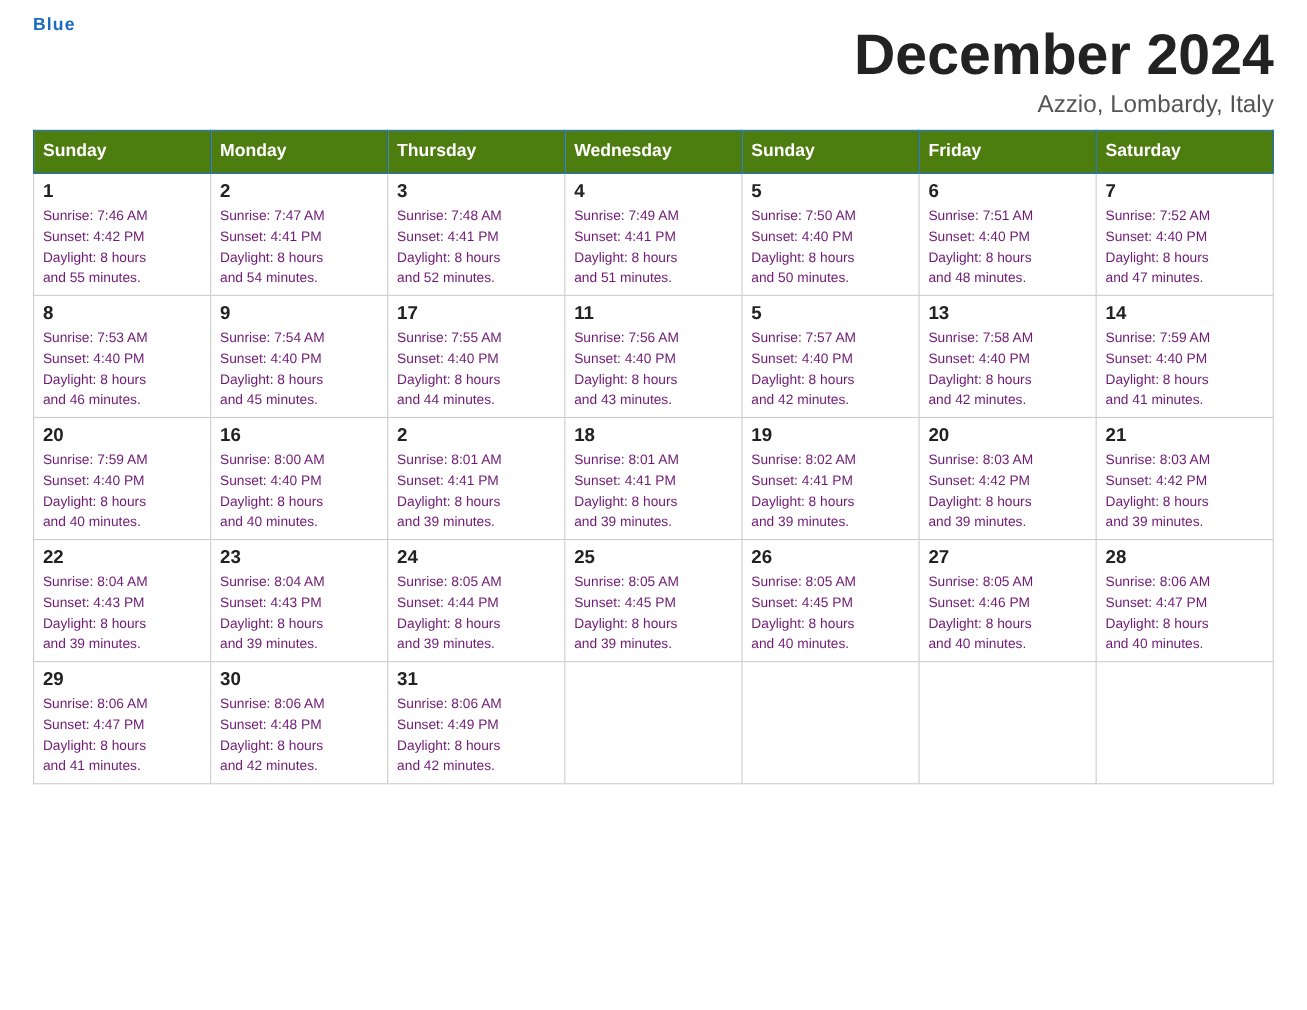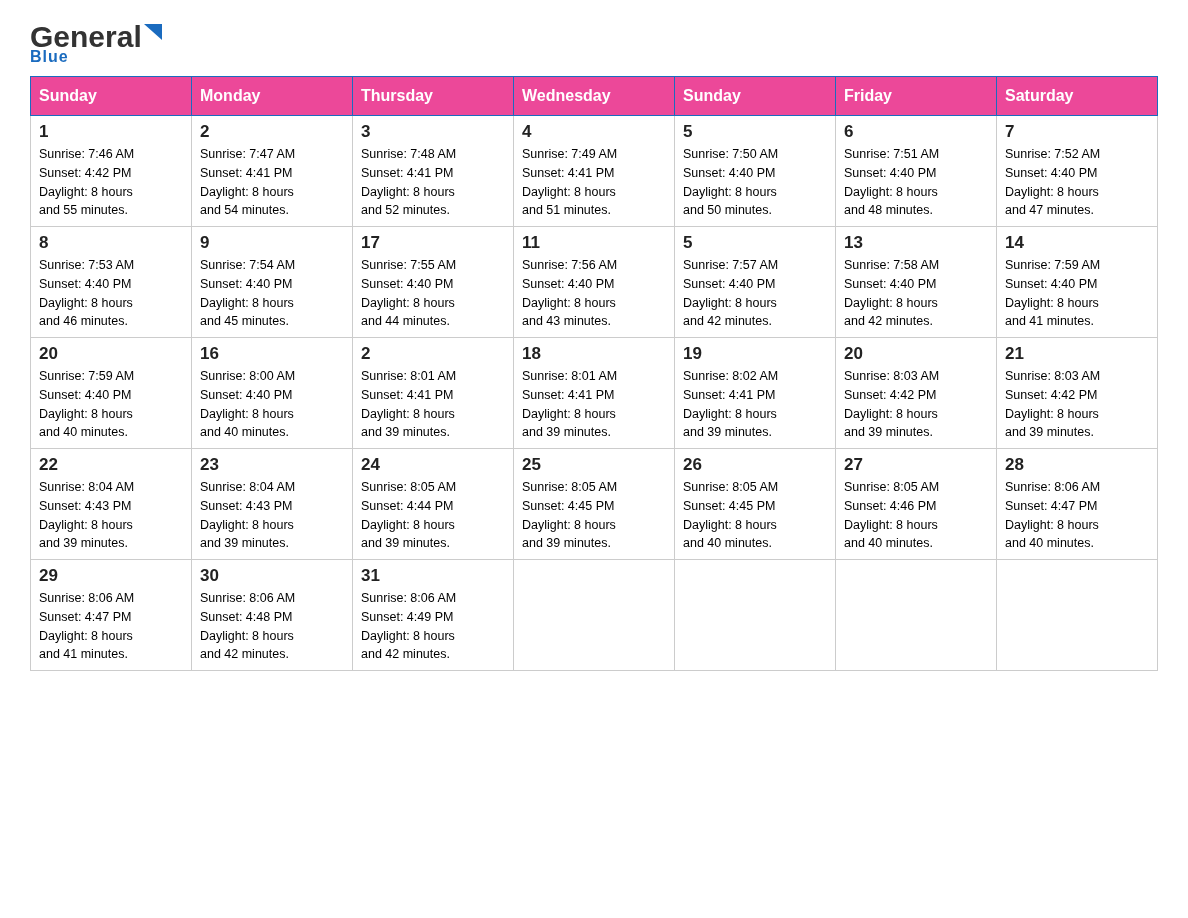--- a/index.html
+++ b/index.html
@@ -40,21 +40,21 @@
       font-size: 22px;
       color: #555;
       margin-top: 2px;
     }
     table {
       width: 100%;
       border-collapse: collapse;
       margin-top: 10px;
     }
     thead th {
-      background-color: #ec4899;
+      background-color: #4d7c0f;
       color: #fff;
       font-size: 16px;
       font-weight: bold;
       padding: 10px 8px;
       text-align: left;
       border: 1px solid #1a6bbf;
     }
     tbody td {
       border: 1px solid #ccc;
       vertical-align: top;
@@ -64,51 +64,45 @@
       width: 14.28%;
     }
     .day-number {
       font-size: 17px;
       font-weight: bold;
       color: #222;
       margin-bottom: 3px;
     }
     .day-info {
       font-size: 12.5px;
-      color: #000000;
+      color: #701a75;
       line-height: 1.5;
     }
     tbody tr {
       height: 100px;
     }
     .empty-cell {
       background: #fff;
     }
     
     .logo-svg {
       display: flex;
       align-items: center;
     }
   </style>
 </head>
 <body>
 
 <div class="header-row">
   <div class="logo">
-    <div class="logo-svg">
-      <span style="font-size:30px; font-weight:bold; color:#333;">General</span>
-      <span style="display:inline-block; position:relative; top:-2px;">
-        <svg width="22" height="22" viewBox="0 0 22 22">
-          <polygon points="2,2 20,2 20,18" fill="#1a6bbf"></polygon>
-        </svg>
-      </span>
-    </div>
     <div class="logo-underline">Blue</div>
   </div>
   <div class="title-block">
+    <div class="month-title">December 2024</div>
+    <div class="location-title">Azzio, Lombardy, Italy</div>
   </div>
 </div>
 
 <table>
   <thead>
     <tr>
     <th>Sunday</th>
         <th>Monday</th>
         <th>Thursday</th>
         <th>Wednesday</th>

